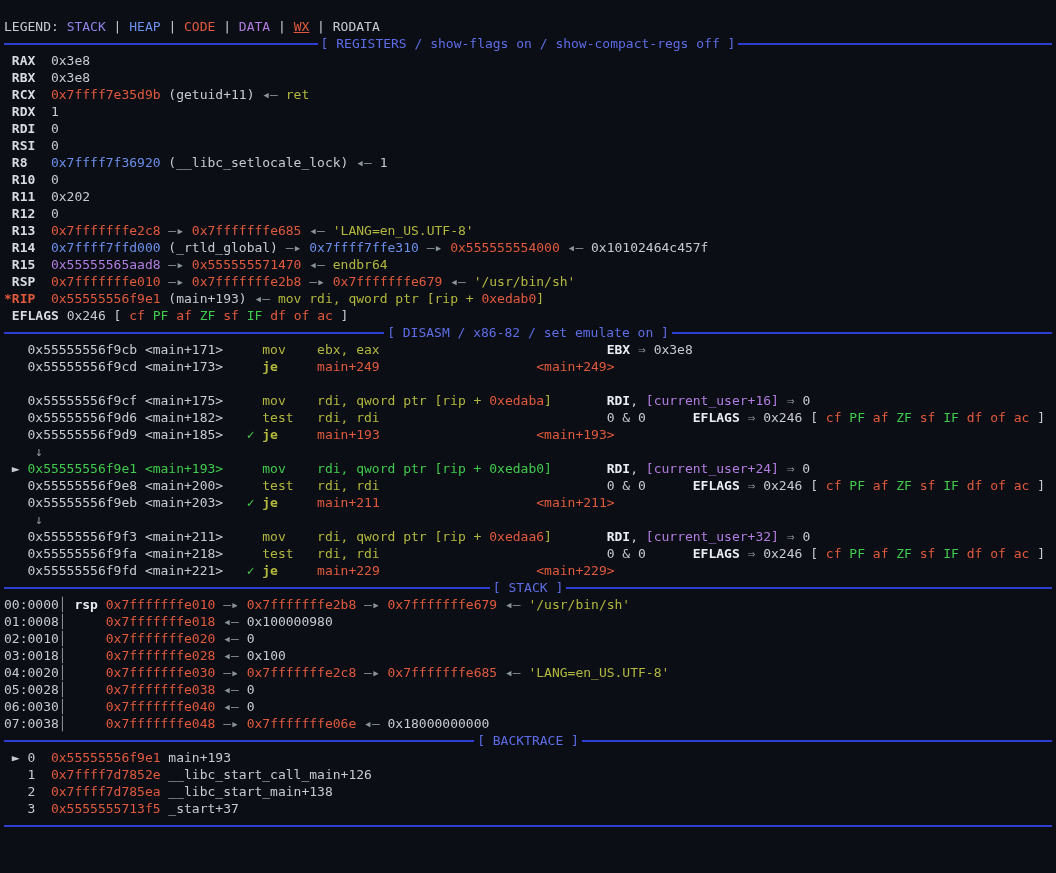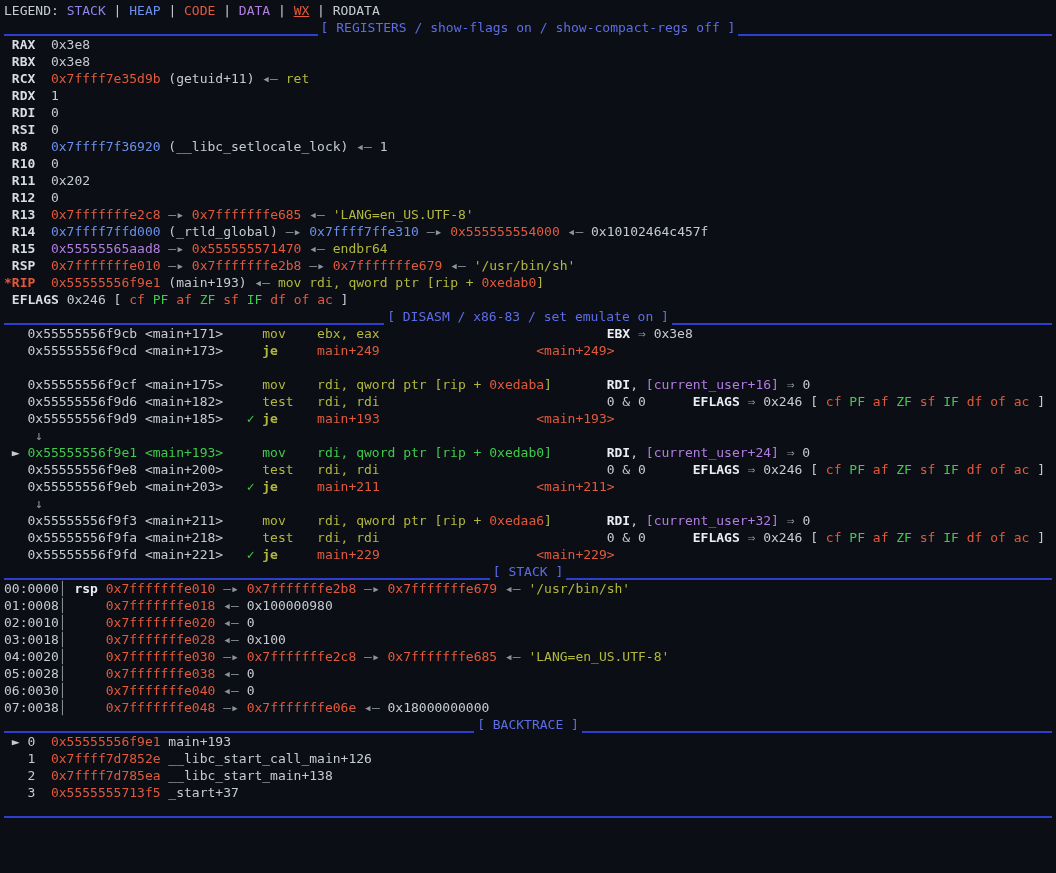--- a/index.html
+++ b/index.html
@@ -3,23 +3,23 @@
 <meta charset="utf-8">
 <style>
   *{margin:0;padding:0;box-sizing:border-box}
   html,body{width:1056px;height:873px;overflow:hidden}
   body{
     background:var(--bg,#0c0e15);
     color:var(--fg,#c6cbd2);
     font-family:"DejaVu Sans Mono",monospace;
     font-size:13px;line-height:17px;
   }
-  .terminal{padding:2px 4px 0 4px}
+  .terminal{padding:18px 4px 0 4px}
   .line{height:17px;white-space:pre}
-  .sep{display:flex;align-items:flex-end;height:17px}
+  .sep{display:flex;align-items:center;height:17px}
   .sep .rule{flex:1;height:2px;background:var(--rule,#2e3ed0)}
   .sep .sep-title{color:var(--hdr,#5c6de6);white-space:pre;padding:0 3px}
   .sep .sep-title:empty{padding:0}
   .f{color:var(--fg,#c6cbd2)}
   .d{color:var(--dim,#8b939c)}
   .r{color:var(--reg,#d8dde3);font-weight:bold}
   .R{color:var(--red,#e25a3d)}
   .Rb{color:var(--red,#e25a3d);font-weight:bold}
   .B{color:var(--blue,#6b8fec)}
   .P{color:var(--purple,#b27de0)}
@@ -65,21 +65,21 @@
         <div class="line"><span class="r"> R15  </span><span class="P">0x55555565aad8</span><span class="d"> —▸ </span><span class="R">0x555555571470</span><span class="d"> ◂— </span><span class="Y">endbr64</span></div>
         <div class="line"><span class="r"> RSP  </span><span class="R">0x7fffffffe010</span><span class="d"> —▸ </span><span class="R">0x7fffffffe2b8</span><span class="d"> —▸ </span><span class="R">0x7fffffffe679</span><span class="d"> ◂— </span><span class="Y">'/usr/bin/sh'</span></div>
         <div class="line"><span class="Rb">*RIP  </span><span class="R">0x55555556f9e1</span><span class="f"> (main+193) </span><span class="d">◂— </span><span class="Y">mov rdi, qword ptr [rip + </span><span class="R">0xedab0</span><span class="Y">]</span></div>
         <div class="line"><span class="r"> EFLAGS </span><span class="f">0x246 [ </span><span class="R">cf</span><span class="f"> </span><span class="G">PF</span><span class="f"> </span><span class="R">af</span><span class="f"> </span><span class="G">ZF</span><span class="f"> </span><span class="R">sf</span><span class="f"> </span><span class="G">IF</span><span class="f"> </span><span class="R">df</span><span class="f"> </span><span class="R">of</span><span class="f"> </span><span class="R">ac</span><span class="f"> ]</span></div>
       </div>
   </section>
 
   <section>
     <div class="sep">
       <span class="rule"></span>
-      <span class="sep-title">[ DISASM / x86-83 / set emulate on ]</span>
+      <span class="sep-title">[ DISASM / x86-82 / set emulate on ]</span>
       <span class="rule"></span>
     </div>
     <div class="lines">
         <div class="line"><span class="f">   0x55555556f9cb &lt;main+171&gt;     </span><span class="Y">mov    ebx, eax</span><span class="f">                             </span><span class="W">EBX</span><span class="d"> ⇒ </span><span class="f">0x3e8</span></div>
         <div class="line"><span class="f">   0x55555556f9cd &lt;main+173&gt;     </span><span class="Yb">je     </span><span class="R">main+249</span><span class="f">                    </span><span class="R">&lt;main+249&gt;</span></div>
         <div class="line">&nbsp;</div>
         <div class="line"><span class="f">   0x55555556f9cf &lt;main+175&gt;     </span><span class="Y">mov    rdi, qword ptr [rip + </span><span class="R">0xedaba</span><span class="Y">]</span><span class="f">       </span><span class="W">RDI</span><span class="f">, </span><span class="P">[current_user+16]</span><span class="d"> ⇒ </span><span class="f">0</span></div>
         <div class="line"><span class="f">   0x55555556f9d6 &lt;main+182&gt;     </span><span class="Y">test   rdi, rdi</span><span class="f">                             </span><span class="f">0 &amp; 0      </span><span class="W">EFLAGS</span><span class="d"> ⇒ </span><span class="f">0x246 [ </span><span class="R">cf</span><span class="f"> </span><span class="G">PF</span><span class="f"> </span><span class="R">af</span><span class="f"> </span><span class="G">ZF</span><span class="f"> </span><span class="R">sf</span><span class="f"> </span><span class="G">IF</span><span class="f"> </span><span class="R">df</span><span class="f"> </span><span class="R">of</span><span class="f"> </span><span class="R">ac</span><span class="f"> ]</span></div>
         <div class="line"><span class="f">   0x55555556f9d9 &lt;main+185&gt;   </span><span class="G">✓ </span><span class="Yb">je     </span><span class="R">main+193</span><span class="f">                    </span><span class="R">&lt;main+193&gt;</span></div>
         <div class="line"><span class="d">    ↓</span></div>

